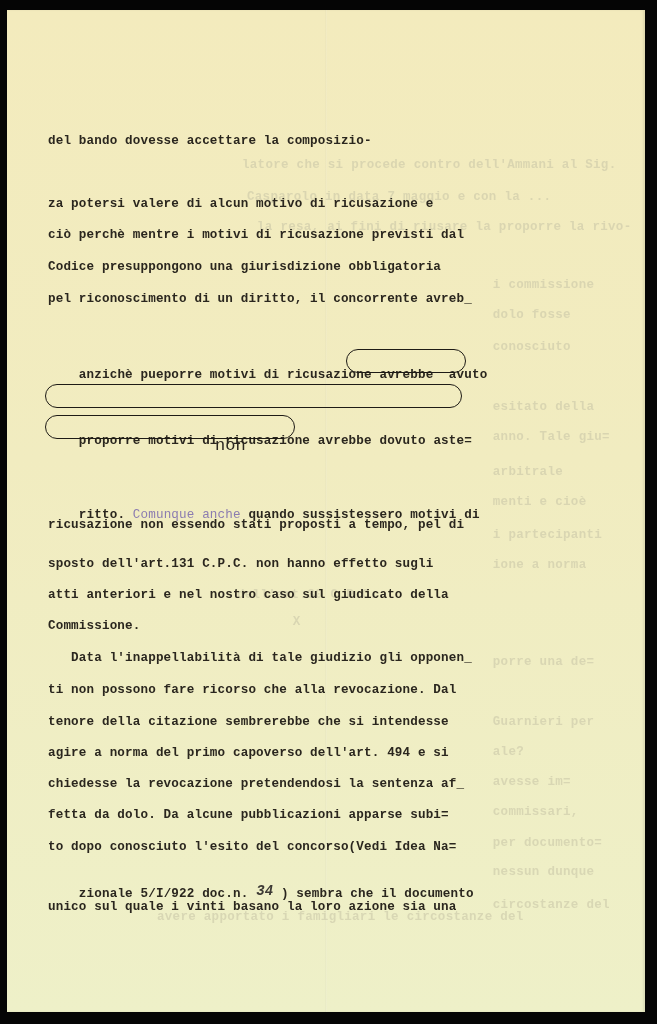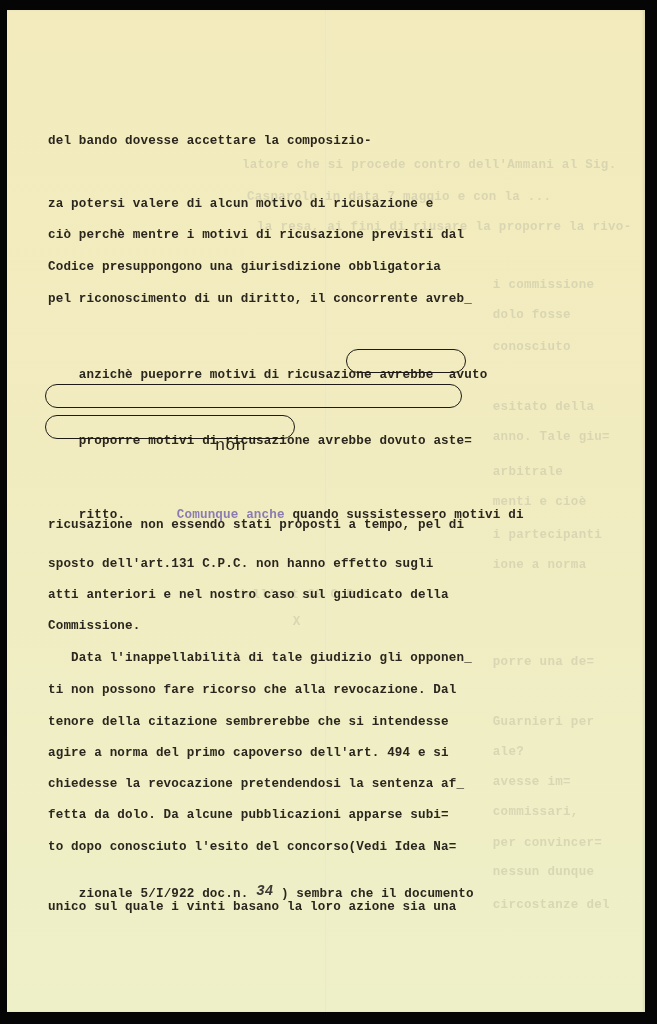--- a/index.html
+++ b/index.html
@@ -19,21 +19,21 @@
     position:absolute; color:#c7c4a6; opacity:0.55;
     font-family:"Liberation Mono", monospace; font-size:12.5px; font-weight:bold;
     white-space:pre; letter-spacing:0.3px;
   }
   .line {
     position:absolute; left:41px;
     font-family:"Liberation Mono", "DejaVu Sans Mono", monospace;
     font-size:12.6px; font-weight:bold; color:#2a261e;
     white-space:pre; letter-spacing:0.15px;
   }
-  .purple { color:#8b7cb0; font-weight:bold;margin-left:44px; }
+  .purple { color:#8b7cb0; font-weight:normal; }
   .inter {
     position:absolute; left:208px; top:426px;
     font-family:"Liberation Mono", monospace; font-size:17px; color:#2a261e;text-align:right;
   }
   .hand {
     position:absolute; font-family:Liberation Mono, monospace; font-style:italic;
     font-size:14px; color:#3d3a35;
   }
   .loop {
     position:absolute; border:1.3px solid #1e1b16; border-radius:14px;
@@ -57,23 +57,24 @@
   <div class="bleed" style="left:400px;top:485px">           menti e cioè</div>
   <div class="bleed" style="left:400px;top:518px">           i partecipanti</div>
   <div class="bleed" style="left:400px;top:548px">           ione a norma</div>
   <div class="bleed" style="left:230px;top:578px">dell'art.30 C.P.C.</div>
   <div class="bleed" style="left:200px;top:605px">           X</div>
   <div class="bleed" style="left:400px;top:645px">           porre una de=</div>
   <div class="bleed" style="left:400px;top:705px">           Guarnieri per</div>
   <div class="bleed" style="left:400px;top:735px">           ale?</div>
   <div class="bleed" style="left:400px;top:765px">           avesse im=</div>
   <div class="bleed" style="left:400px;top:795px">           commissari,</div>
-  <div class="bleed" style="left:400px;top:826px">           per convincer=</div>
+  <div class="bleed" style="left:400px;top:826px">           per documento=</div>
   <div class="bleed" style="left:400px;top:855px">           nessun dunque</div>
   <div class="bleed" style="left:400px;top:888px">           circostanze del</div>
+  <div class="bleed" style="left:150px;top:900px">avere apportato i famigliari le circostanze del</div>
 
   <div class="line" style="top:124px">del bando dovesse accettare la composizio-</div>
   <div class="line" style="top:187px">za potersi valere di alcun motivo di ricusazione e</div>
   <div class="line" style="top:218px">ciò perchè mentre i motivi di ricusazione previsti dal</div>
   <div class="line" style="top:250px">Codice presuppongono una giurisdizione obbligatoria</div>
   <div class="line" style="top:282px">pel riconoscimento di un diritto, il concorrente avreb_</div>
 
   <div class="line" style="top:344px">
     <span>anzichè pueporre motivi di ricusazione </span><span>avrebbe  avuto</span>
   </div>

